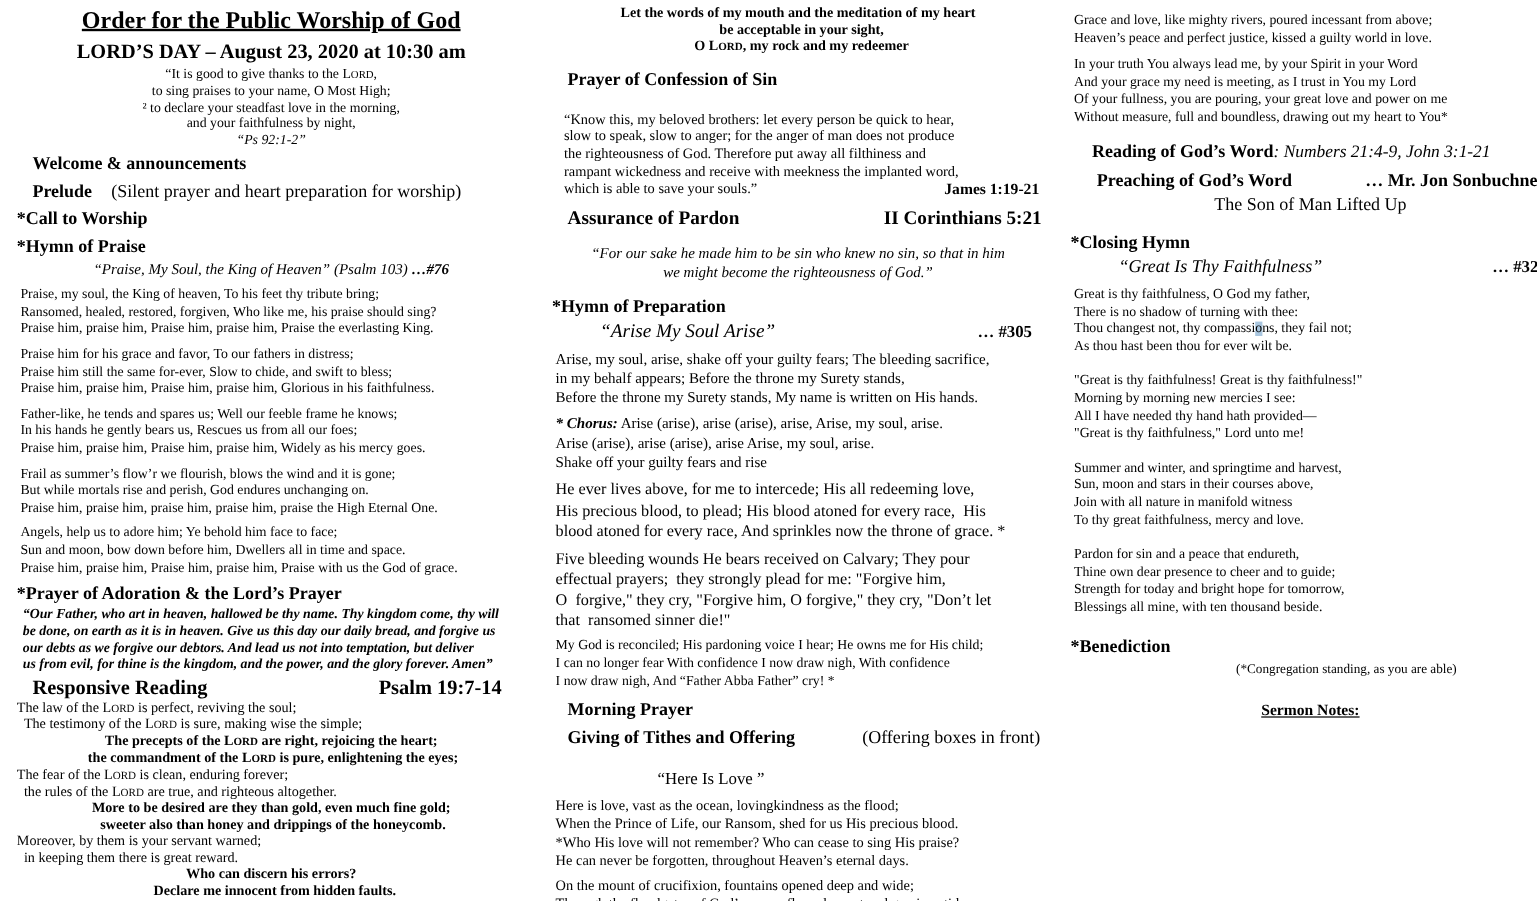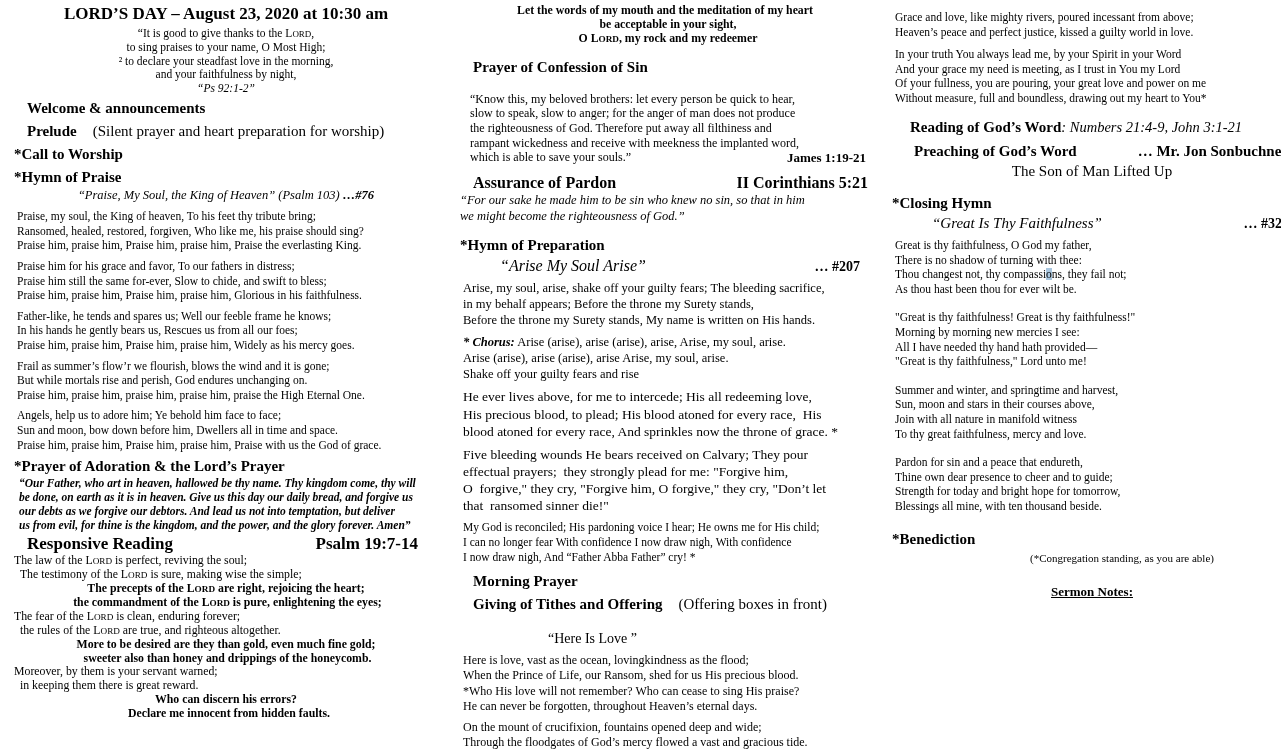--- a/index.html
+++ b/index.html
@@ -31,46 +31,47 @@
   .resp-line { font-size:11.8px; line-height:1.18; white-space:pre-wrap; }
   .bold { font-weight:700;text-align:center; }
   .lord-small { font-size:0.78em; }
 
   
   .quote-block { font-size:12px; line-height:1.22; white-space:pre-wrap; margin-top:16px; padding-left:10px; }
   .quote-ref-row { display:flex; justify-content:space-between; align-items:flex-start; font-size:12px; padding-left:10px; padding-right:4px; }
   .quote-ref { font-weight:700; font-size:13px; }
   .assur-row { display:flex; justify-content:space-between; align-items:baseline; margin-top:8px; padding-left:13px; padding-right:2px; }
   .assur-h { font-size:16px; font-weight:700; }
-  .assur-quote { font-size:12.5px; font-style:italic; text-align:left; white-space:pre-wrap; line-height:1.24; margin-top:1px; }
+  .assur-quote { font-size:12.5px; font-style:italic; text-align:center; white-space:pre-wrap; line-height:1.24; margin-top:12px; }
   .hymn-row { display:flex; align-items:baseline; padding-left:40px; padding-right:10px; margin:3px 0 1px; }
   .hymn-row-title { font-size:16px; font-style:italic; }
   .hymn-row-ref { margin-left:auto; font-size:14px; font-weight:700; }
   .chorus-lead { font-weight:700; font-style:italic; }
-  .tithes-row { display:flex; align-items:baseline; }
+  .tithes-row { display:flex; align-items:baseline;gap:40px; }
   .hymn3-title { font-size:14px; padding-left:88px; margin-top:18px; }
   .mt8 { margin-top:8px; } .mt12 { margin-top:12px; } .mt14 { margin-top:14px; } .mt16 { margin-top:16px; }
 
   
   .reading-row { font-size:15px; padding-left:18px; margin-top:12px; line-height:1.3; }
   .reading-b { font-weight:700; }
   .reading-ref { font-style:italic; font-size:14.5px; }
   .preaching-row { display:flex; justify-content:space-between; padding-left:22px; padding-right:4px; font-size:15px; font-weight:700; margin-top:6px; }
   .sermon-title { text-align:center; font-size:15px; margin:3px 0 4px; }
   .hymn4-title { font-size:15px; font-style:italic; }
   .hl { background:#a9c6df; }
   .standing-note { font-size:11px; text-align:center; margin-top:4px; padding-left:60px; }
   .sermon-notes { font-size:13px; font-weight:700; text-decoration:underline; text-align:center; margin-top:20px; }
 </style>
 </head>
 <body>
 
 <div class="page">
 
   <div class="col col-left">
+    <h1 class="doc-title">Order for the Public Worship of God</h1>
     <h2 class="doc-subtitle">LORD’S DAY – August 23, 2020 at 10:30 am</h2>
     <p class="opening-quote">“It is good to give thanks to the <span class="lord-caps">L<span class="lord-small">ORD</span></span>,
 to sing praises to your name, O Most High;
 ² to declare your steadfast love in the morning,
 and your faithfulness by night,</p>
     <p class="opening-ref">“Ps 92:1-2”</p>
 
     <p class="sec-h ind">Welcome &amp; announcements</p>
     <p class="sec-h ind"><span>Prelude</span><span class="inline-note">(Silent prayer and heart preparation for worship)</span></p>
     <p class="sec-h">*Call to Worship</p>
@@ -135,21 +136,21 @@
     <div class="assur-row">
       <span class="assur-h">Assurance of Pardon</span>
       <span class="assur-h">II Corinthians 5:21</span>
     </div>
     <p class="assur-quote">“For our sake he made him to be sin who knew no sin, so that in him
 we might become the righteousness of God.”</p>
 
     <p class="sec-h mt12">*Hymn of Preparation</p>
     <div class="hymn-row">
       <span class="hymn-row-title">“Arise My Soul Arise”</span>
-      <span class="hymn-row-ref">… #207</span>
+      <span class="hymn-row-ref">… #305</span>
     </div>
     <p class="stanza fs125">Arise, my soul, arise, shake off your guilty fears; The bleeding sacrifice,
 in my behalf appears; Before the throne my Surety stands,
 Before the throne my Surety stands, My name is written on His hands.</p>
     <p class="stanza fs125"><span class="chorus-lead">* Chorus:</span><span> Arise (arise), arise (arise), arise, Arise, my soul, arise.
 Arise (arise), arise (arise), arise Arise, my soul, arise.
 Shake off your guilty fears and rise</span></p>
     <p class="stanza fs135">He ever lives above, for me to intercede; His all redeeming love,
 His precious blood, to plead; His blood atoned for every race,  His
 blood atoned for every race, And sprinkles now the throne of grace. *</p>

